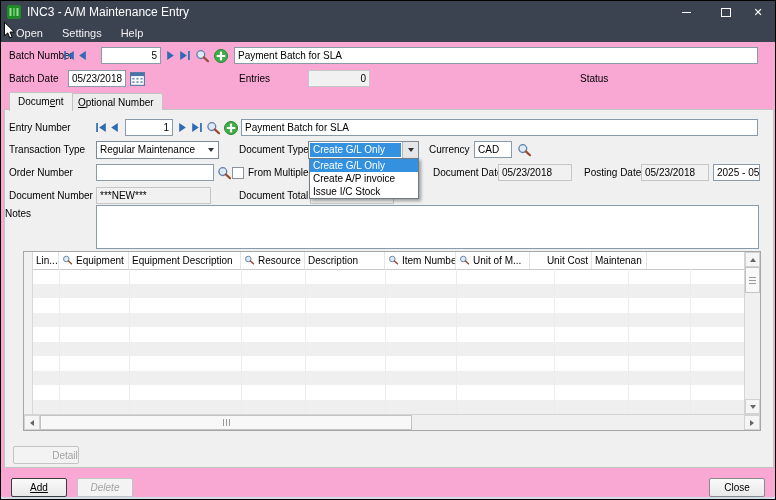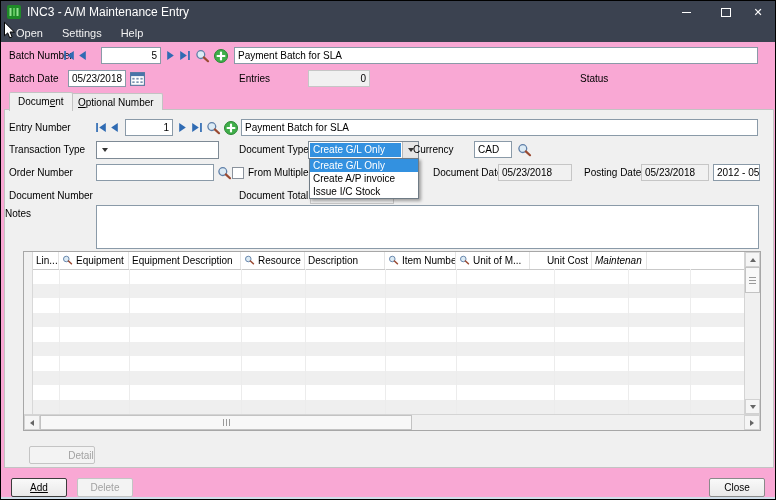--- a/index.html
+++ b/index.html
@@ -215,32 +215,33 @@
   <span class="icon" style="left:223px;top:118px;">
       <svg width="14" height="14" viewBox="0 0 14 14">
         <circle cx="7" cy="7" r="6.5" fill="var(--green)" stroke="#2a8633"></circle>
         <path d="M7 3.6v6.8M3.6 7h6.8" stroke="#fff" stroke-width="2.2" stroke-linecap="round"></path>
       </svg>
     </span>
   <span class="fld" style="left:240px;top:118px;width:517px;">Payment Batch for SLA</span>
 
   <span class="lbl" style="left:8px;top:140px;">Transaction Type</span>
   <span class="combo" style="left:95px;top:140px;width:123px;">
+    <span class="txt">Regular Maintenance</span>
     <span class="da">
         <span class="tri-down"></span>
       </span>
   </span>
   <span class="lbl" style="left:238px;top:140px;">Document Type</span>
   <span class="combo" style="left:307px;top:140px;width:111px;">
     <span class="txt hl">Create G/L Only</span>
     <span class="da btn3d">
         <span class="tri-down"></span>
       </span>
   </span>
-  <span class="lbl" style="left:412px;top:140px;">Currency</span>
+  <span class="lbl" style="left:428px;top:140px;">Currency</span>
   <span class="fld" style="left:473px;top:140px;width:38px;">CAD</span>
   <span class="icon" style="left:516px;top:140px;">
       <svg width="15" height="14" viewBox="0 0 15 14">
         <circle cx="5.8" cy="5.6" r="3.9" fill="#dcebf5" stroke="#5f7fa8" stroke-width="1.3"></circle>
         <line x1="8.8" y1="8.4" x2="13" y2="12.2" stroke="#9a4a32" stroke-width="2.2" stroke-linecap="round"></line>
       </svg>
     </span>
 
   <span class="lbl" style="left:8px;top:163px;">Order Number</span>
   <span class="fld" style="left:95px;top:163px;width:118px;"></span>
@@ -249,23 +250,24 @@
         <circle cx="5.8" cy="5.6" r="3.9" fill="#dcebf5" stroke="#5f7fa8" stroke-width="1.3"></circle>
         <line x1="8.8" y1="8.4" x2="13" y2="12.2" stroke="#9a4a32" stroke-width="2.2" stroke-linecap="round"></line>
       </svg>
     </span>
   <span class="checkbox" style="left:231px;top:166px;"></span>
   <span class="lbl" style="left:247px;top:163px;">From Multiple M</span>
   <span class="lbl" style="left:432px;top:163px;">Document Date</span>
   <span class="fld gray" style="left:497px;top:163px;width:74px;">05/23/2018</span>
   <span class="lbl" style="left:583px;top:163px;">Posting Date</span>
   <span class="fld gray" style="left:640px;top:163px;width:68px;">05/23/2018</span>
-  <span class="fld c" style="left:712px;top:163px;width:47px;">2012 - 05</span>
+  <span class="fld c" style="left:712px;top:163px;width:47px;">2025 - 05</span>
 
   <span class="lbl" style="left:8px;top:186px;">Document Number</span>
+  <span class="fld gray" style="left:95px;top:186px;width:115px;">***NEW***</span>
   <span class="lbl" style="left:238px;top:186px;">Document Total</span>
   <span class="fld gray r" style="left:309px;top:186px;width:84px;">0.00</span>
 
   <div class="popup">
       <div class="opt sel">Create G/L Only</div>
       <div class="opt">Create A/P invoice</div>
       <div class="opt">Issue I/C Stock</div>
     </div>
 
   <span class="lbl" style="left:4px;top:204px;">Notes</span>
@@ -307,21 +309,21 @@
         <div class="gcell" style="width: 74px;">
           <span><svg width="11" height="10" viewBox="0 0 15 14">
               <circle cx="5.8" cy="5.6" r="3.9" fill="#dcebf5" stroke="#5f7fa8" stroke-width="1.3"></circle>
               <line x1="8.8" y1="8.4" x2="13" y2="12.2" stroke="#9a4a32" stroke-width="2.2" stroke-linecap="round"></line>
             </svg></span>
           <span>Unit of M...</span>
         </div>
         <div class="gcell r" style="width: 62px;">
           <span>Unit Cost</span>
         </div>
-        <div class="gcell" style="width: 55px; font-style: italic;">
+        <div class="gcell" style="width: 55px;">
           <span>Maintenan</span>
         </div>
       </div>
     <div class="gbody">
         <div class="grow"></div>
         <div class="grow alt"></div>
         <div class="grow"></div>
         <div class="grow alt"></div>
         <div class="grow"></div>
         <div class="grow alt"></div>
@@ -360,19 +362,19 @@
           <span class="gripline-v"></span>
           <span class="gripline-v"></span>
           <span class="gripline-v"></span>
         </span>
       <span class="sbtn rt">
           <span class="tri-right-s"></span>
         </span>
     </div>
   </div>
 
-  <span class="btn disabled" style="left:28px;top:445px;width:66px;height:18px;padding-left:38px;">Detail</span>
+  <span class="btn disabled" style="left:12px;top:445px;width:66px;height:18px;padding-left:38px;">Detail</span>
   <span class="btn default" style="left:10px;top:477px;width:56px;text-decoration:underline;">Add</span>
-  <span class="btn disabled" style="left:76px;top:477px;width:56px;">Delete</span>
+  <span class="btn disabled" style="left:76px;top:477px;width:56px;font-style:italic;">Delete</span>
   <span class="btn" style="left:708px;top:477px;width:56px;">Close</span>
 
   <div class="bottomedge"></div>
 </div>
 
 </body></html>

